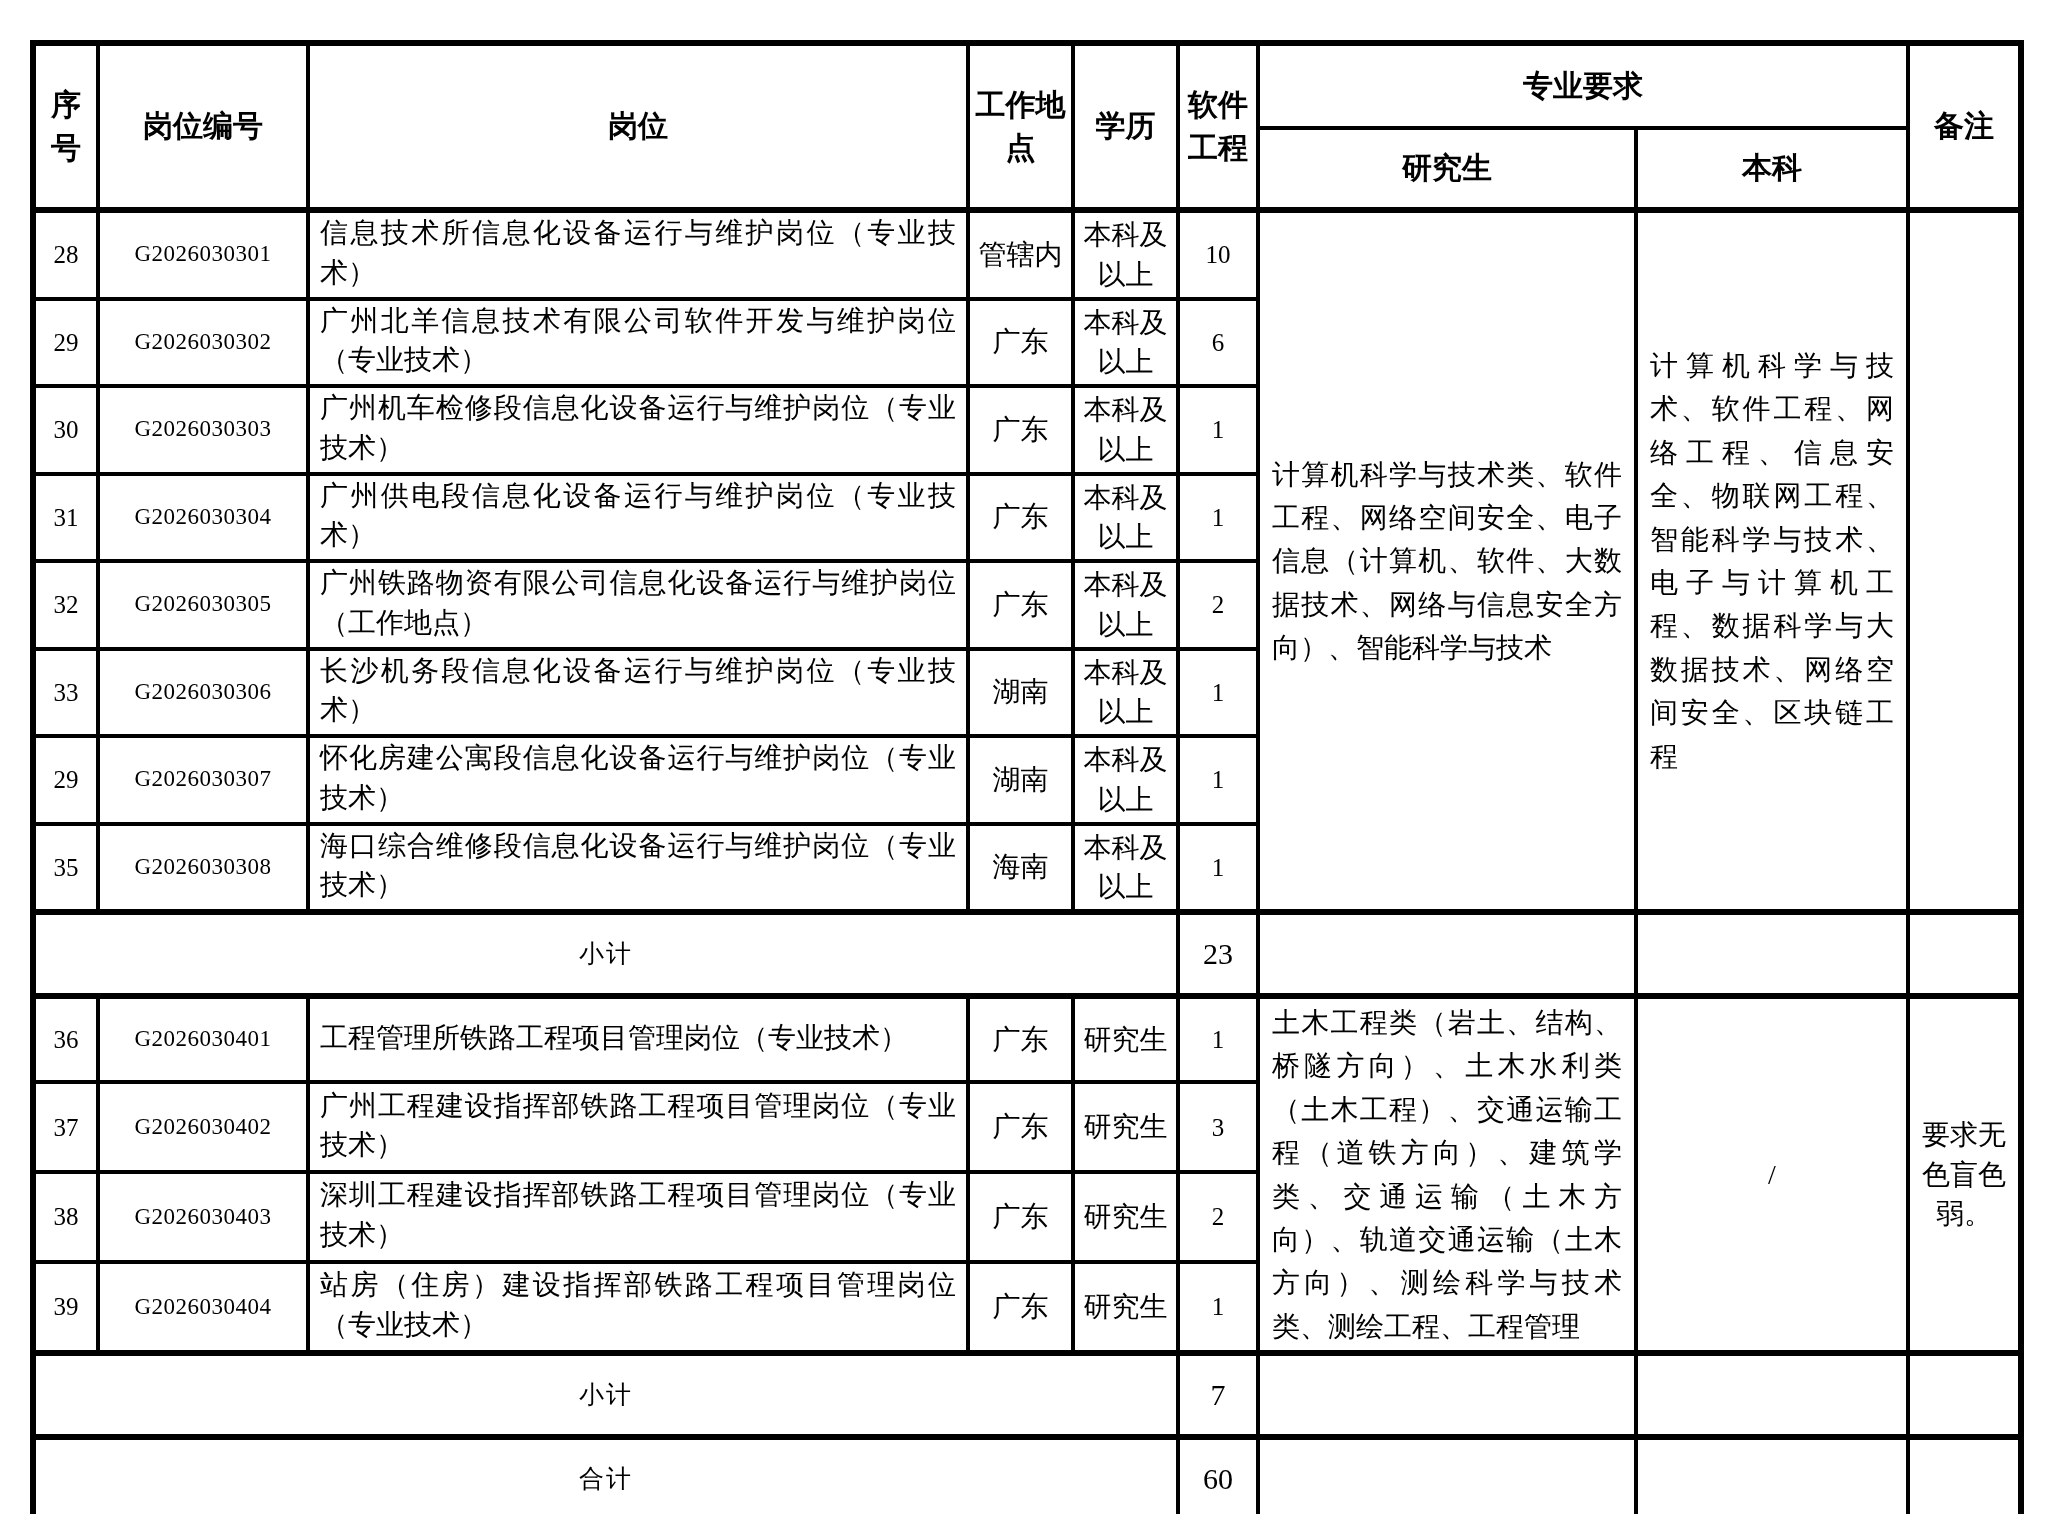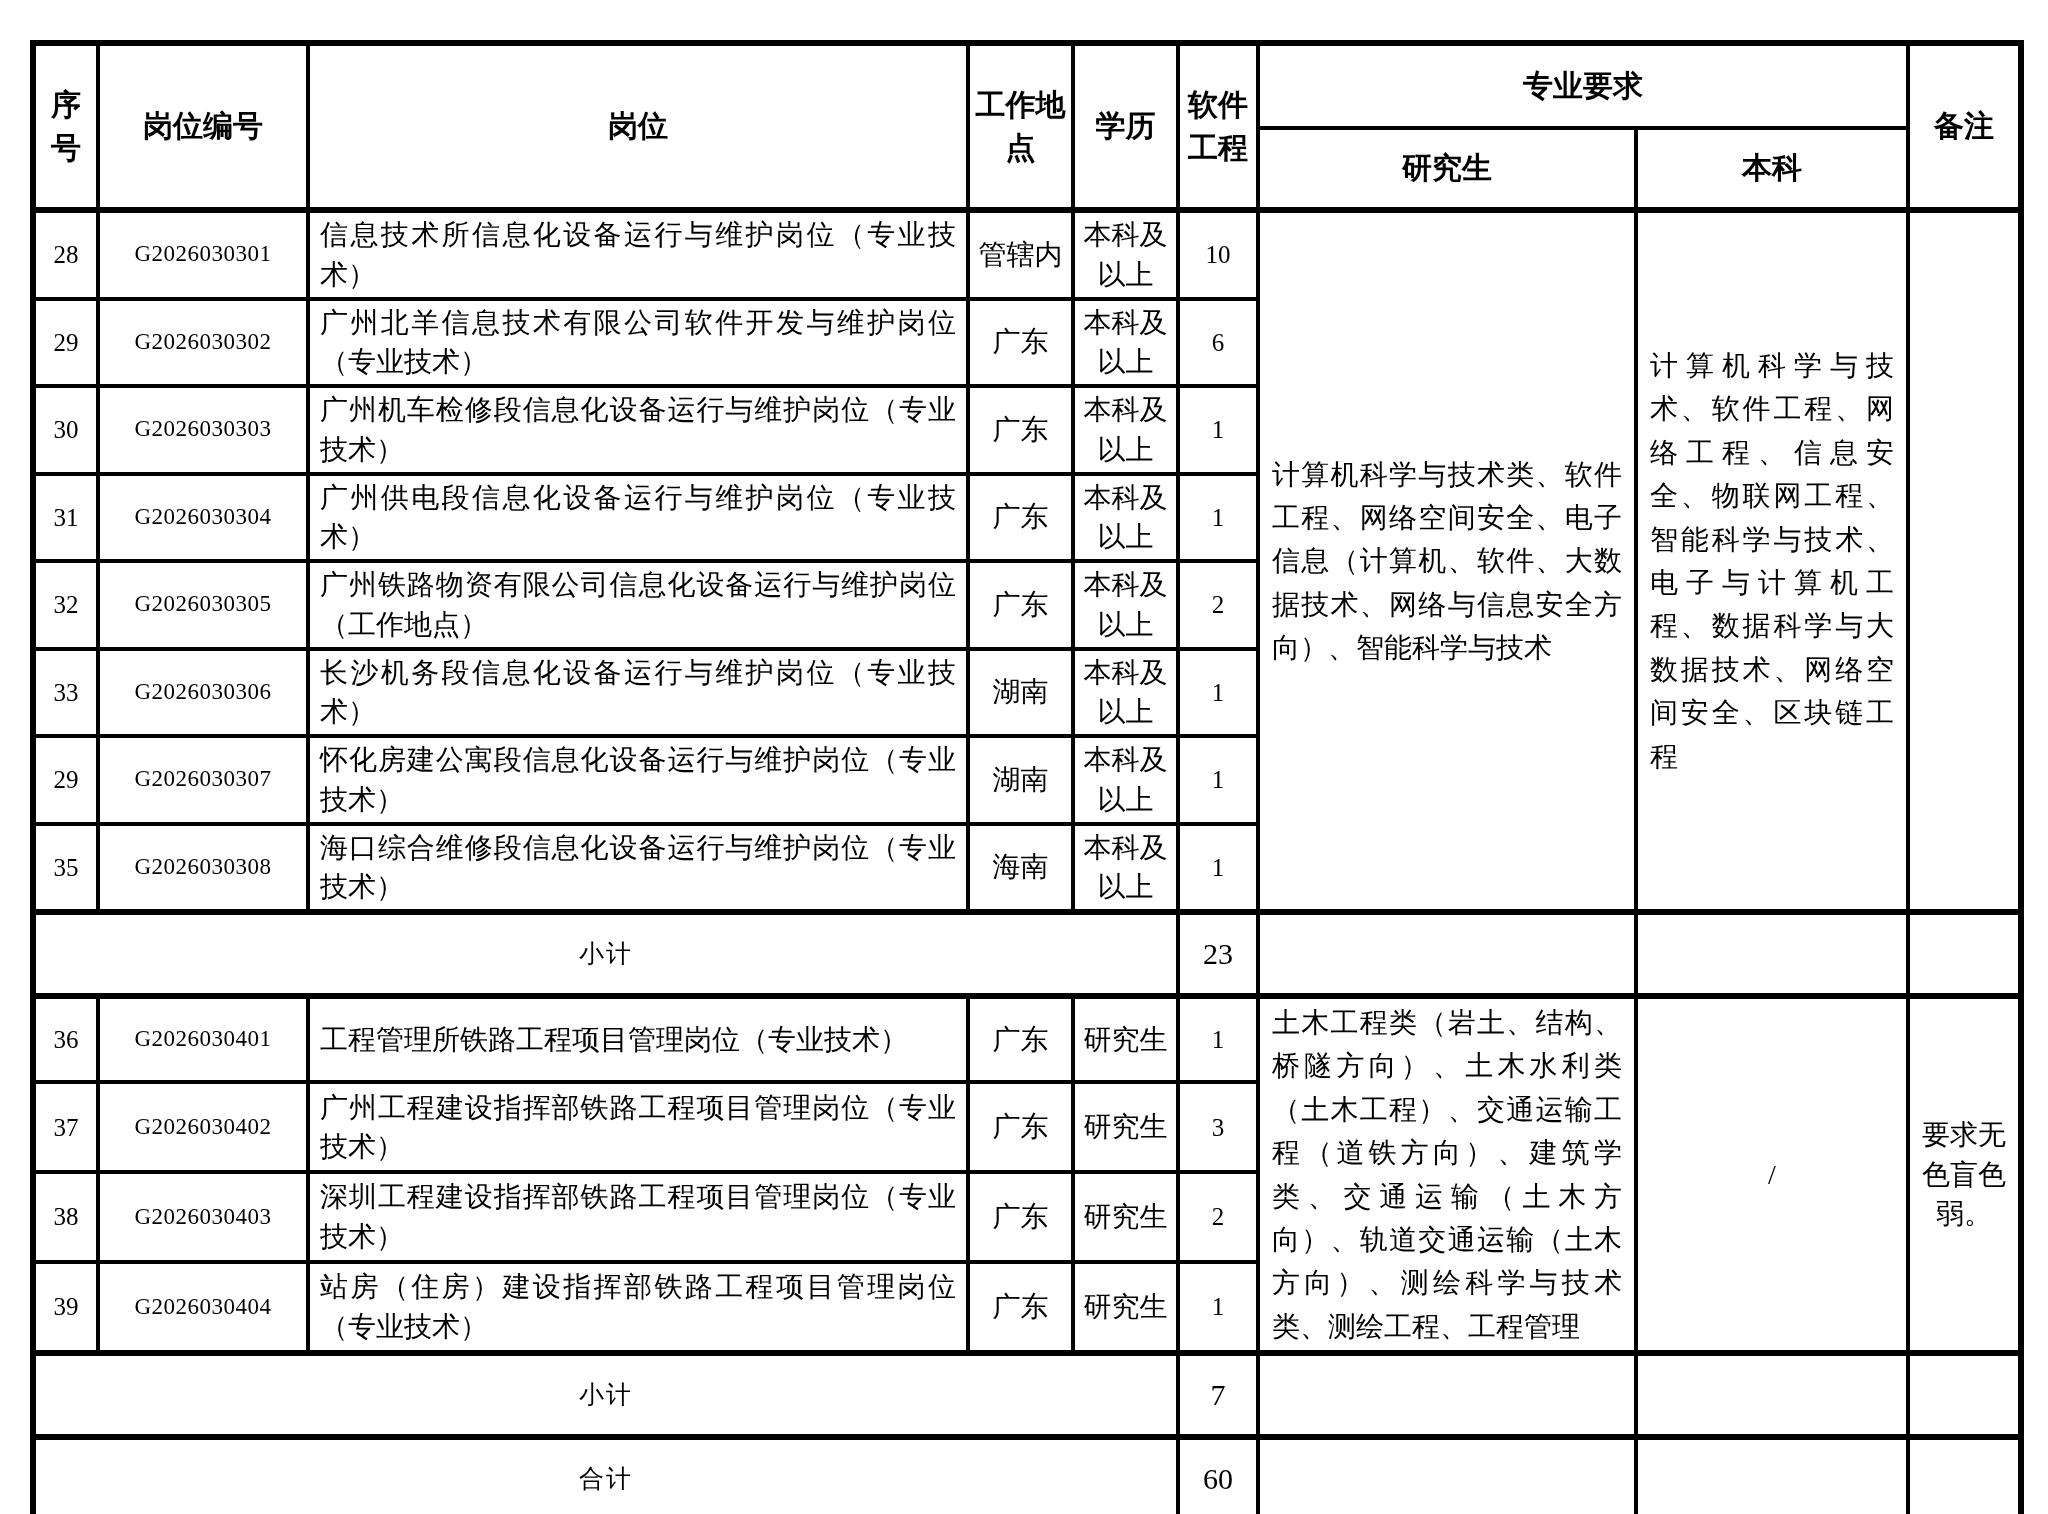--- a/index.html
+++ b/index.html
@@ -4,21 +4,21 @@
 <style>
   html,body{margin:0;padding:0;background:#ffffff;}
   body{width:2048px;height:1514px;position:relative;font-family:"Liberation Serif",serif;color:#000;}
   .sheet{position:absolute;left:30px;top:40px;width:1988px;}
   table{border-collapse:collapse;table-layout:fixed;width:1988px;border:6px solid #000;}
   td,th{border:4px solid #000;vertical-align:middle;overflow:hidden;box-sizing:border-box;
         font-size:28px;line-height:1.42;text-align:center;padding:2px 4px;font-weight:normal;}
   th{font-family:"Liberation Sans",sans-serif;font-weight:bold;font-size:30px;}
   tr.hr1{height:85px;} tr.hr2{height:82px;}
   tr.dr{height:84px;}
-  td.pos{text-align:justify;text-justify:inter-ideograph;padding:2px 10px;}
+  td.pos{text-align:justify;text-justify:inter-ideograph;padding:2px 10px;font-family:Liberation Mono, monospace;}
   td.req{text-align:justify;text-justify:inter-ideograph;padding:2px 12px;line-height:1.55;}
   td.code{font-size:23px;letter-spacing:0.5px;}
   td.num{font-size:25px;}
   td.sum{font-weight:normal;font-size:30px;}
   td.slab{font-size:25px;letter-spacing:2px;}
   tr.thick td, tr.thick th{border-top:6px solid #000;}
   td.slash{text-align:center;}
 </style>
 </head>
 <body>

